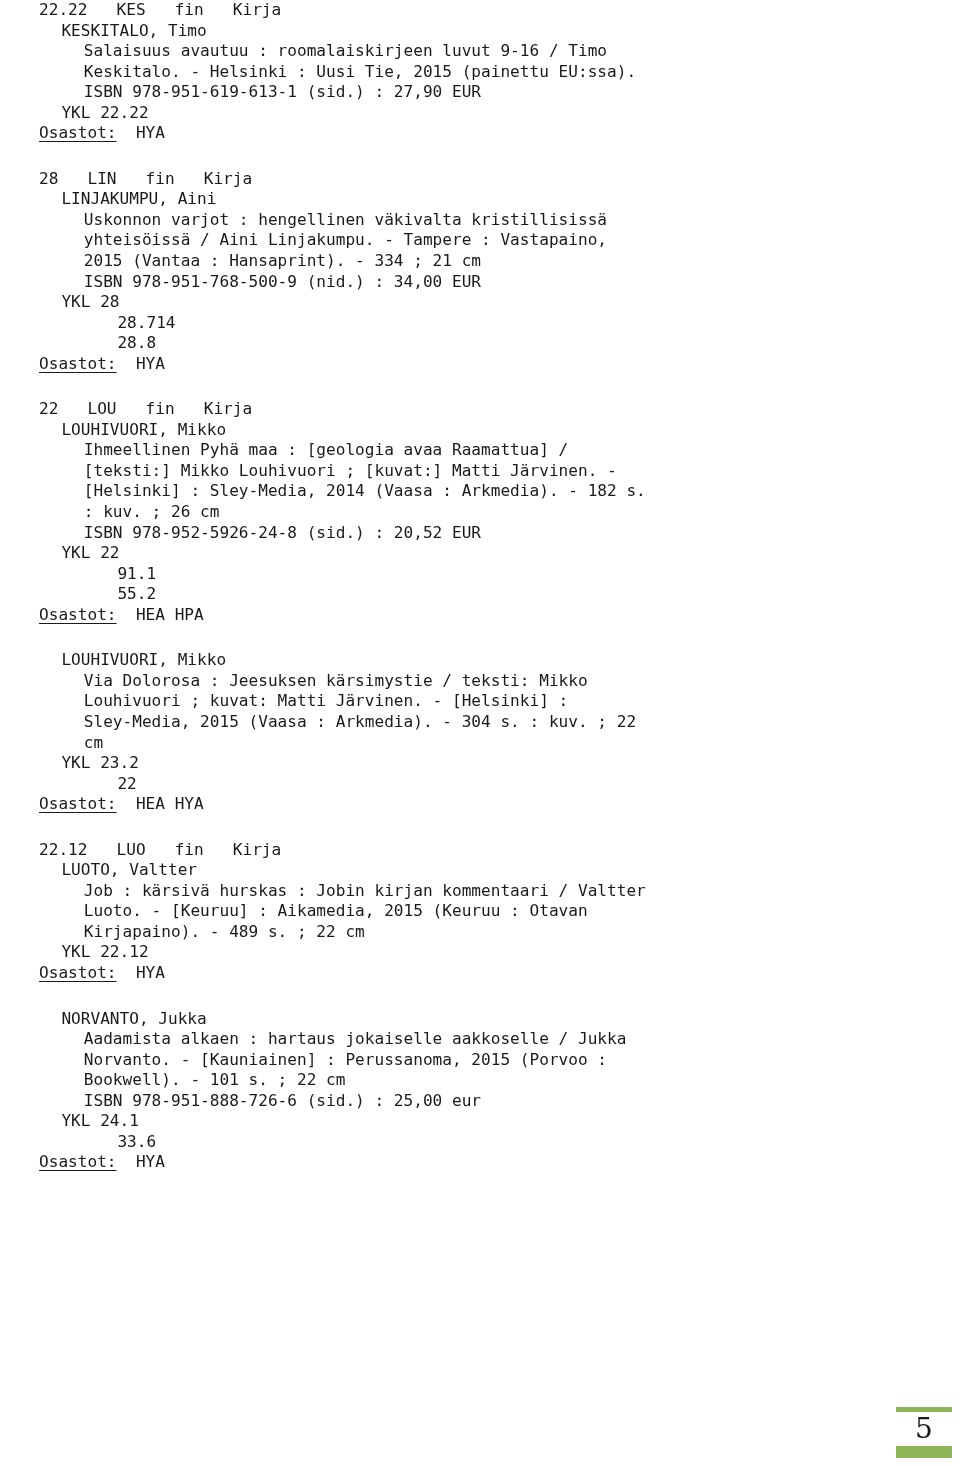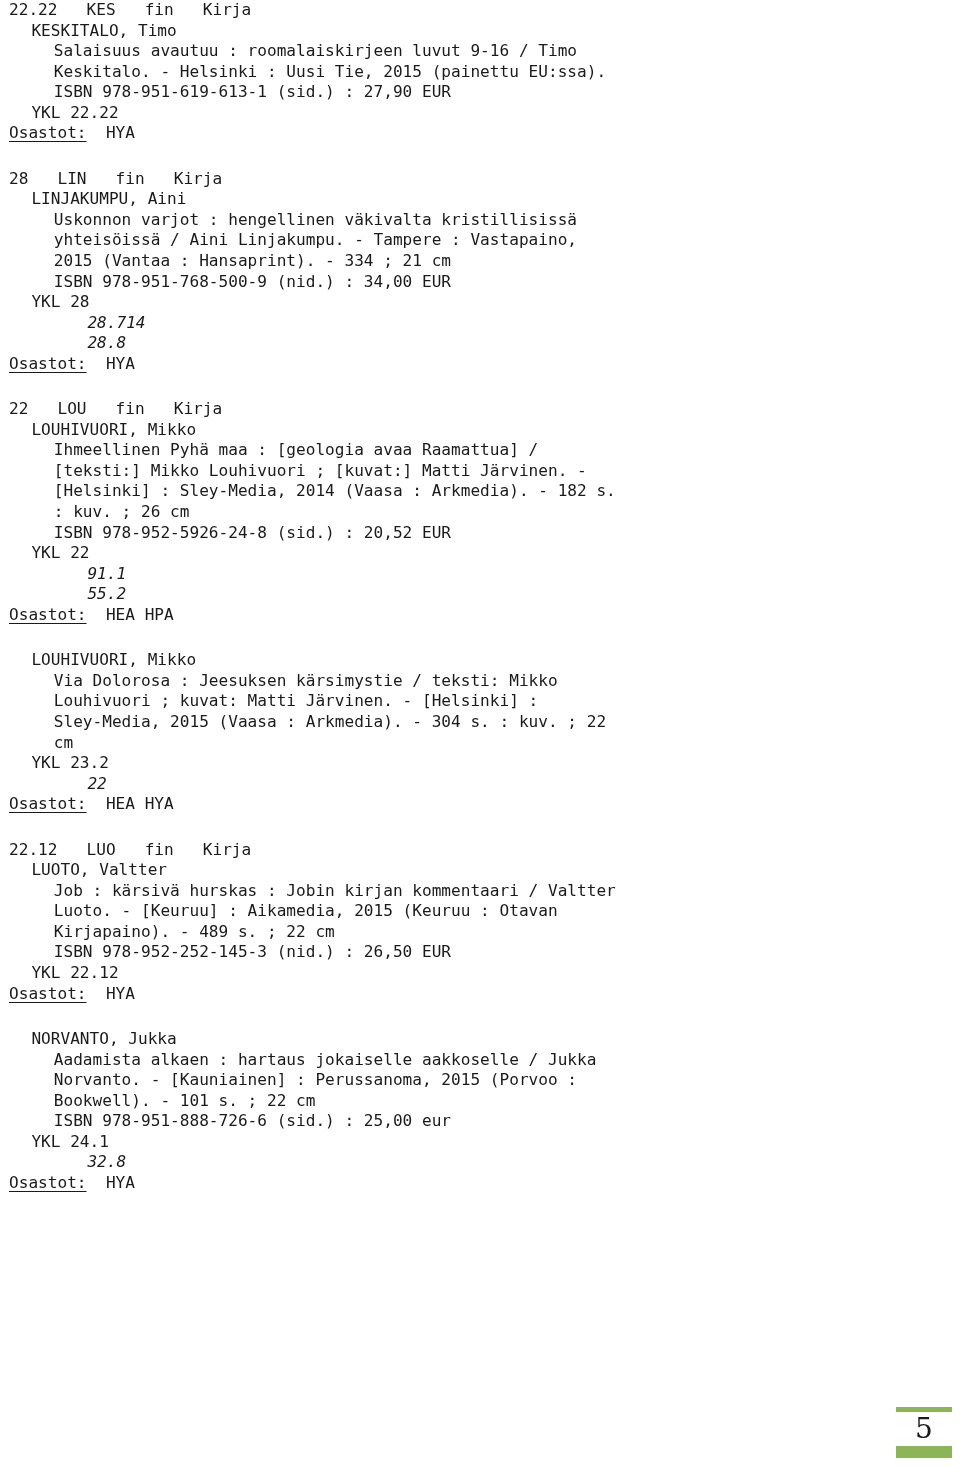--- a/index.html
+++ b/index.html
@@ -36,27 +36,28 @@
     margin: 0 0 25px 0;
   }
 
   .line {
     font-size: 16.1px;
     line-height: 20.55px;
     height: 20.55px;
     white-space: pre;
     letter-spacing: 0px;
     font-family: "DejaVu Sans Mono", "Liberation Mono", monospace;
+    margin-left: 30px;
   }
 
   
   .ind0 { padding-left: 0px; }
   .ind1 { padding-left: 22.4px; }
   .ind2 { padding-left: 44.8px; }
-  .ind5 { padding-left: 78.4px; font-style: italic; }
+  .ind5 { padding-left: 78.4px; }
 
   .osastot-label {
     text-decoration: underline;
     text-underline-offset: 3px;
   }
 
   
   #footer {
     position: absolute;
     right: 4px;
@@ -137,32 +138,31 @@
         <div class="line ind1">YKL 23.2</div>
         <div class="line ind5">22</div>
         <div class="line ind0"><span class="osastot-label">Osastot:</span><span>  HEA HYA</span></div>
       </div>
       <div class="record">
         <div class="line ind0">22.12   LUO   fin   Kirja</div>
         <div class="line ind1">LUOTO, Valtter</div>
         <div class="line ind2">Job : kärsivä hurskas : Jobin kirjan kommentaari / Valtter</div>
         <div class="line ind2">Luoto. - [Keuruu] : Aikamedia, 2015 (Keuruu : Otavan</div>
         <div class="line ind2">Kirjapaino). - 489 s. ; 22 cm</div>
-        <div class="line ind2">ISBN 978-952-252-145-3 (nid.) : 26,50 EUR</div>
         <div class="line ind1">YKL 22.12</div>
         <div class="line ind0"><span class="osastot-label">Osastot:</span><span>  HYA</span></div>
       </div>
       <div class="record">
         <div class="line ind1">NORVANTO, Jukka</div>
         <div class="line ind2">Aadamista alkaen : hartaus jokaiselle aakkoselle / Jukka</div>
         <div class="line ind2">Norvanto. - [Kauniainen] : Perussanoma, 2015 (Porvoo :</div>
         <div class="line ind2">Bookwell). - 101 s. ; 22 cm</div>
         <div class="line ind2">ISBN 978-951-888-726-6 (sid.) : 25,00 eur</div>
         <div class="line ind1">YKL 24.1</div>
-        <div class="line ind5">32.8</div>
+        <div class="line ind5">33.6</div>
         <div class="line ind0"><span class="osastot-label">Osastot:</span><span>  HYA</span></div>
       </div>
     </div>
 
   <div id="footer">
     <div class="rule rule-top" style="background: rgb(140, 181, 87);"></div>
     <div id="page-number">5</div>
     <div class="rule rule-bottom" style="background: rgb(140, 181, 87);"></div>
   </div>
 

